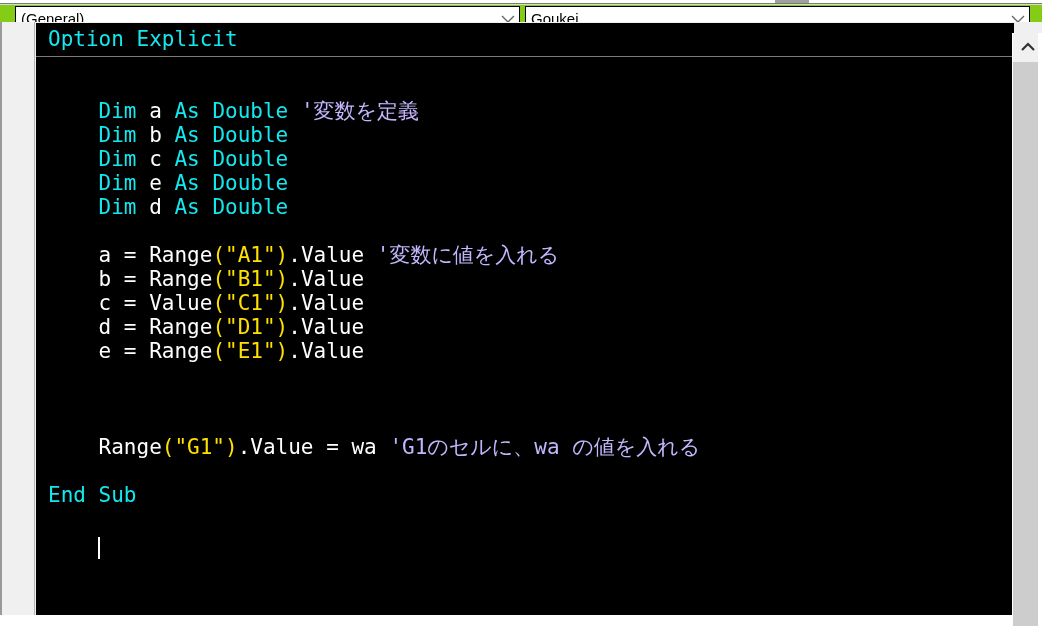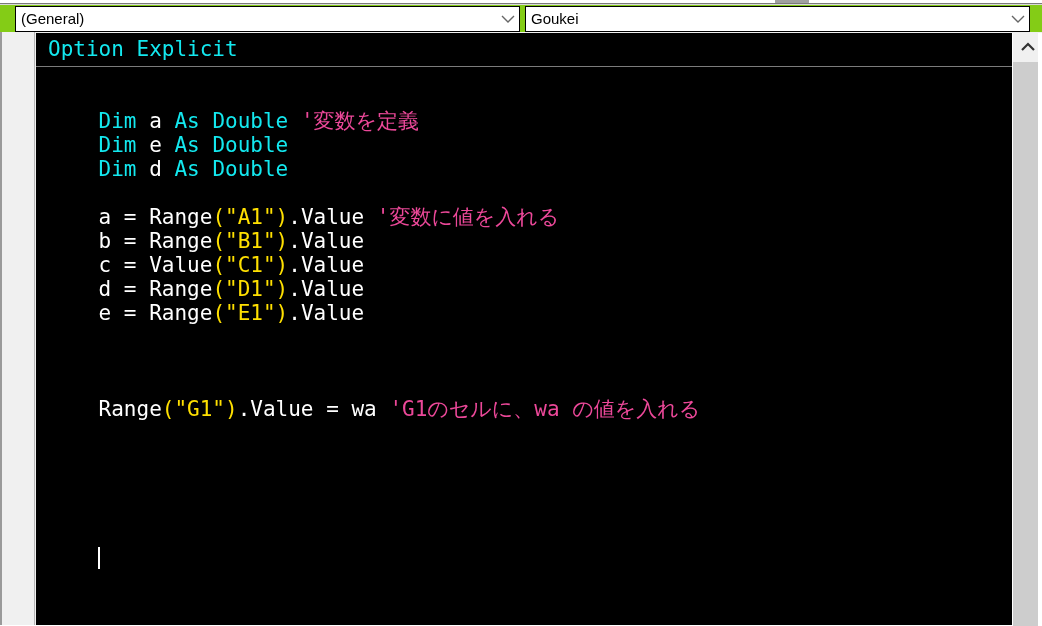--- a/index.html
+++ b/index.html
@@ -79,21 +79,21 @@
     display: flex;
     align-items: center;
     justify-content: center;
     color: #555555;
   }
   .combo-arrow svg { display: block; }
 
   
   .editor-frame {
     position: absolute;
-    left: 0px; top: 32px;
+    left: 0px; top: 22px;
     width: 1042px; height: 593px;
     background: #f0f0f0;
     border-left: 2px solid #9a9a9a;
   }
 
   
   .margin-bar {
     position: absolute;
     left: 2px; top: 0px;
     width: 31px; height: 593px;
@@ -124,21 +124,21 @@
     color: #ffffff;
     white-space: pre;
     letter-spacing: 0px;
     position: relative;
   }
   .line.blank { color: transparent; }
 
   .kw   { color: #13e8ef; }   
   .id   { color: #ffffff; }   
   .str  { color: #ffe000; }   
-  .cm   { color: #ec4899; }   
+  .cm   { color: #c4b5fd; }   
 
   
   .sep-line {
     position: absolute;
     left: 34px;
     top: 34px;
     width: 978px;
     height: 1px;
     background: #7b7b7b;
   }
@@ -218,33 +218,36 @@
   <div class="editor-frame">
 
     <div class="margin-bar"></div>
 
     <div class="code-surface">
       <div class="code-inner" id="code-inner">
           <div class="line"><span class="kw">Option Explicit</span></div>
           <div class="line blank">&nbsp;</div>
           <div class="line blank">&nbsp;</div>
           <div class="line"><span class="kw">    Dim </span><span class="id">a</span><span class="kw"> As Double</span><span class="cm"> '変数を定義</span></div>
+          <div class="line"><span class="kw">    Dim </span><span class="id">b</span><span class="kw"> As Double</span></div>
+          <div class="line"><span class="kw">    Dim </span><span class="id">c</span><span class="kw"> As Double</span></div>
           <div class="line"><span class="kw">    Dim </span><span class="id">e</span><span class="kw"> As Double</span></div>
           <div class="line"><span class="kw">    Dim </span><span class="id">d</span><span class="kw"> As Double</span></div>
           <div class="line blank">&nbsp;</div>
           <div class="line"><span class="id">    a = Range</span><span class="str">("A1")</span><span class="id">.Value</span><span class="cm"> '変数に値を入れる</span></div>
           <div class="line"><span class="id">    b = Range</span><span class="str">("B1")</span><span class="id">.Value</span></div>
           <div class="line"><span class="id">    c = Value</span><span class="str">("C1")</span><span class="id">.Value</span></div>
           <div class="line"><span class="id">    d = Range</span><span class="str">("D1")</span><span class="id">.Value</span></div>
           <div class="line"><span class="id">    e = Range</span><span class="str">("E1")</span><span class="id">.Value</span></div>
           <div class="line blank">&nbsp;</div>
           <div class="line blank">&nbsp;</div>
           <div class="line blank">&nbsp;</div>
           <div class="line"><span class="id">    Range</span><span class="str">("G1")</span><span class="id">.Value = wa</span><span class="cm"> 'G1のセルに、wa の値を入れる</span></div>
           <div class="line blank">&nbsp;</div>
+          <div class="line"><span class="kw">End Sub</span></div>
         </div>
     </div>
 
     <div class="sep-line"></div>
     <div class="caret"></div>
 
   </div>
 
   <div class="vscroll">
     <div class="vscroll-up">

